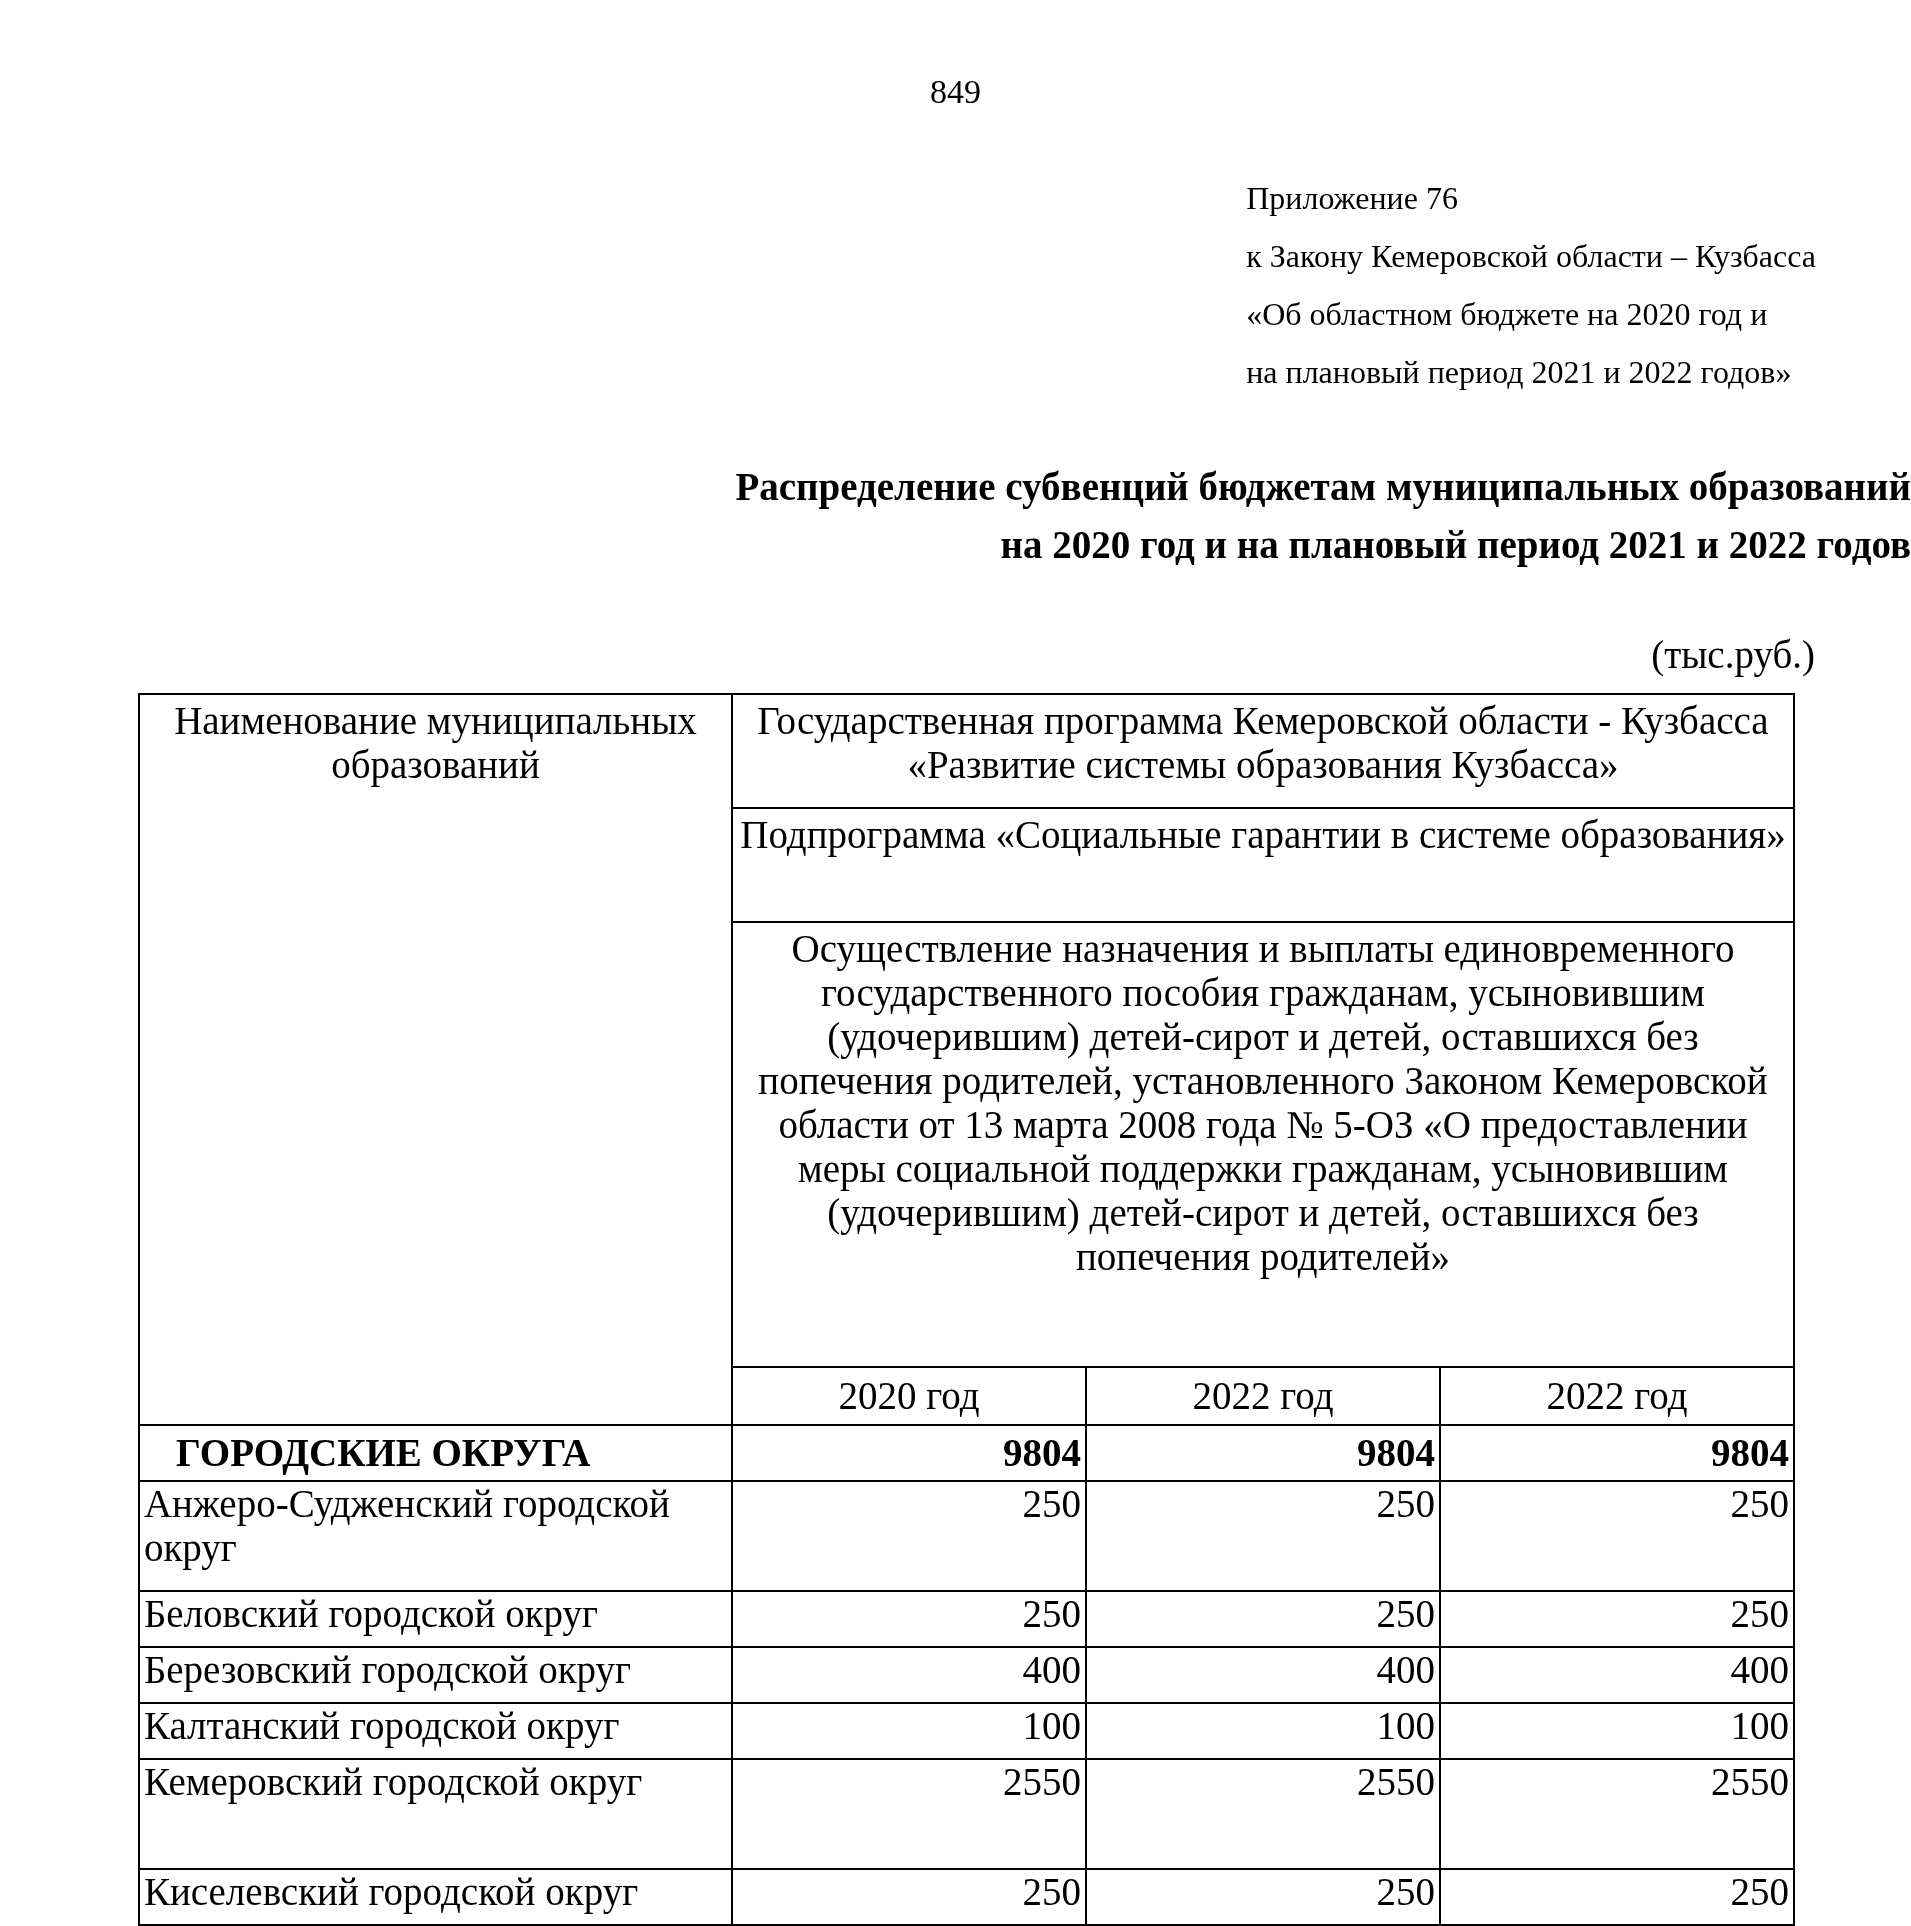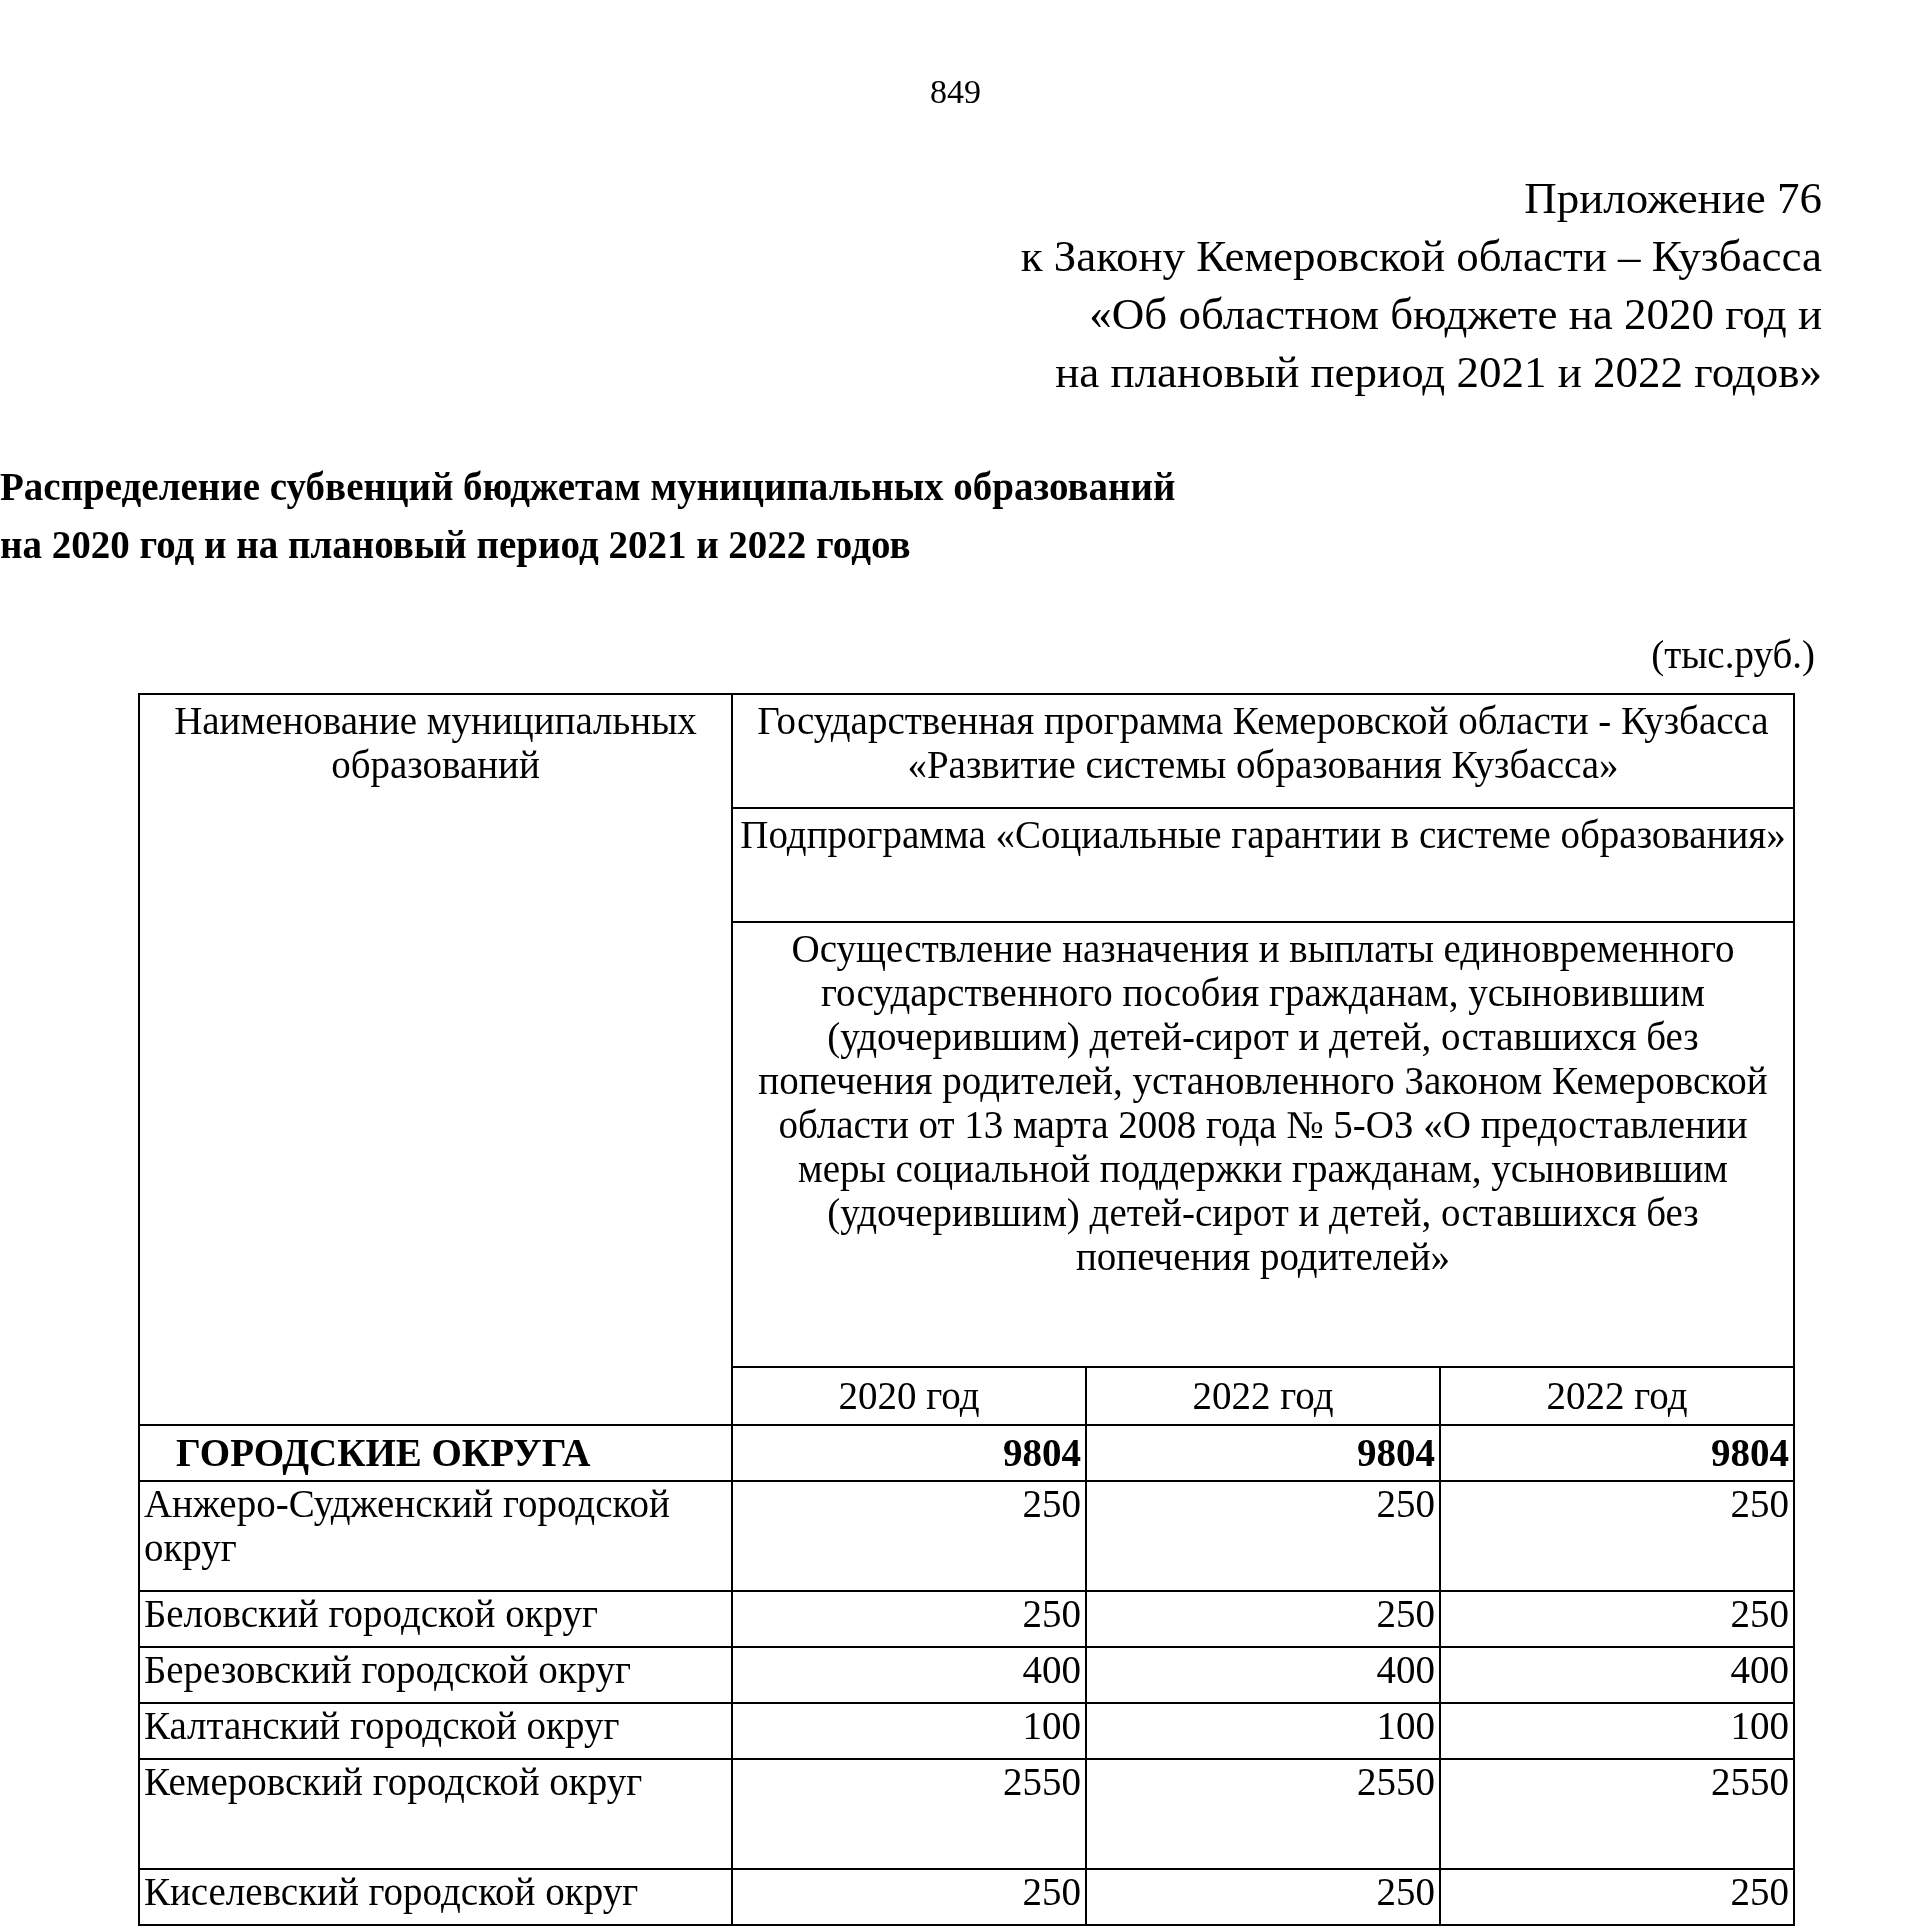--- a/index.html
+++ b/index.html
@@ -1,20 +1,20 @@
 <!DOCTYPE html>
 <html style="font-size:6.2px"><head>
 <meta charset="utf-8">
 <style>
   html, body { margin: 0; padding: 0; background: #ffffff; }
   body { width: 1911px; height: 2703px; position: relative; overflow: hidden;
          font-family: "Liberation Serif", "DejaVu Serif", serif; color: #000; }
   .page-num { position: absolute; top: 73px; left: 0; width: 100%; text-align: center; font-size: 34px; }
-  .appendix { position: absolute; top: 169px; right: 89px; text-align: right; font-size: 45px; line-height: 58px; }
-  .title { position: absolute; top: 458px; left: 0; width: 100%; text-align: left; font-size: 39px; font-weight: bold; line-height: 58px; }
+  .appendix { position: absolute; top: 169px; right: 95px; text-align: left; font-size: 32px; line-height: 58px; }
+  .title { position: absolute; top: 458px; left: 0; width: 100%; text-align: right; font-size: 39px; font-weight: bold; line-height: 58px; }
   .units { position: absolute; top: 632px; right: 96px; font-size: 39px; }
   table.grid { position: absolute; top: 693px; left: 138px; width: 1337px; border-collapse: collapse; table-layout: fixed; font-size: 39px; line-height: 44px; }
   table.grid td { border: 2.3px solid #000; padding: 0 3.9px; vertical-align: top; }
   .c-name { width: 593px; }
   .c-year { width: 354px; }
   .hdr { text-align: center; }
   .hdr-prog { height: 108px; padding-top: 3.9px !important; }
   .hdr-sub { height: 108px; padding-top: 3.9px !important; }
   .hdr-desc { height: 439px; padding-top: 3.9px !important; }
   .hdr-year { height: 56px; text-align: center; vertical-align: middle !important; }

